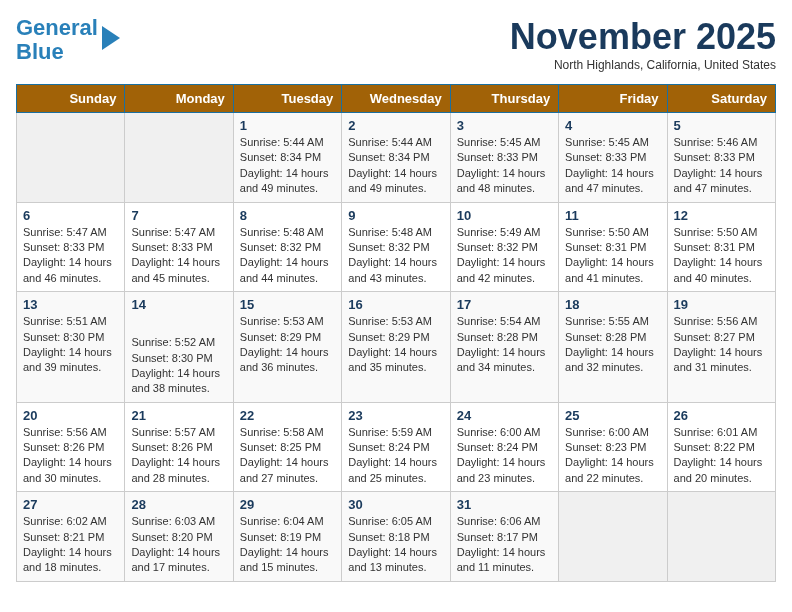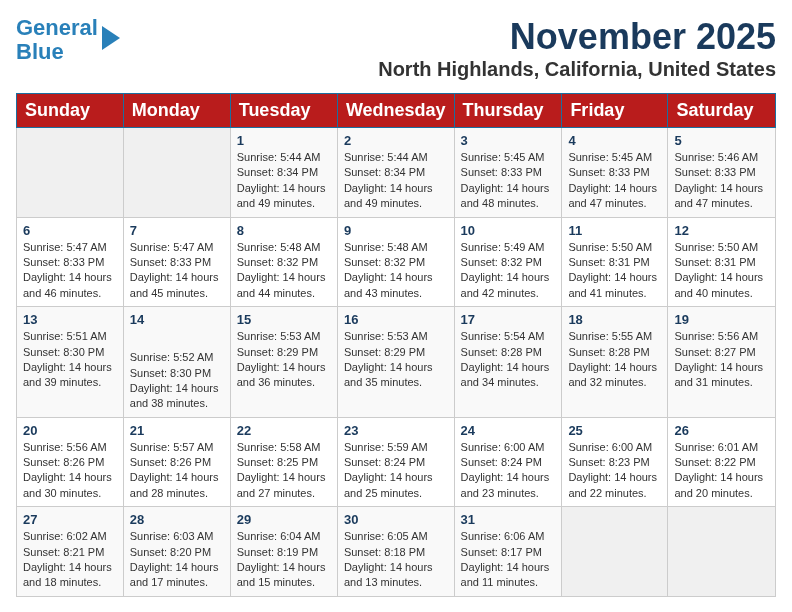--- a/index.html
+++ b/index.html
@@ -40,38 +40,38 @@
     }
     .title-block {
       text-align: right;
     }
     .month-title {
       font-size: 36px;
       font-weight: bold;
       color: #1a3a5c;
     }
     .location-title {
-      font-size: 20px;
+      font-size: 12px;
       color: #333;
-      font-weight: bold;
+      font-weight: normal;
       margin-left: 20px;
     }
     .calendar {
       width: 100%;
       border-collapse: collapse;
       border: 1px solid #ccc;
     }
     .calendar th {
-      background: #b91c1c;
+      background: #a16207;
       color: #fff;
-      font-size: 18px;
+      font-size: 13px;
       font-weight: bold;
       padding: 6px 8px;
       border: 1px solid #1a6fa0;
-      text-align: left;
+      text-align: right;
     }
     .calendar td {
       vertical-align: top;
       border: 1px solid #ccc;
       padding: 5px 6px;
       width: calc(100% / 7);
       min-height: 80px;
       font-size: 11px;
       color: #333;
       background: #fff;

